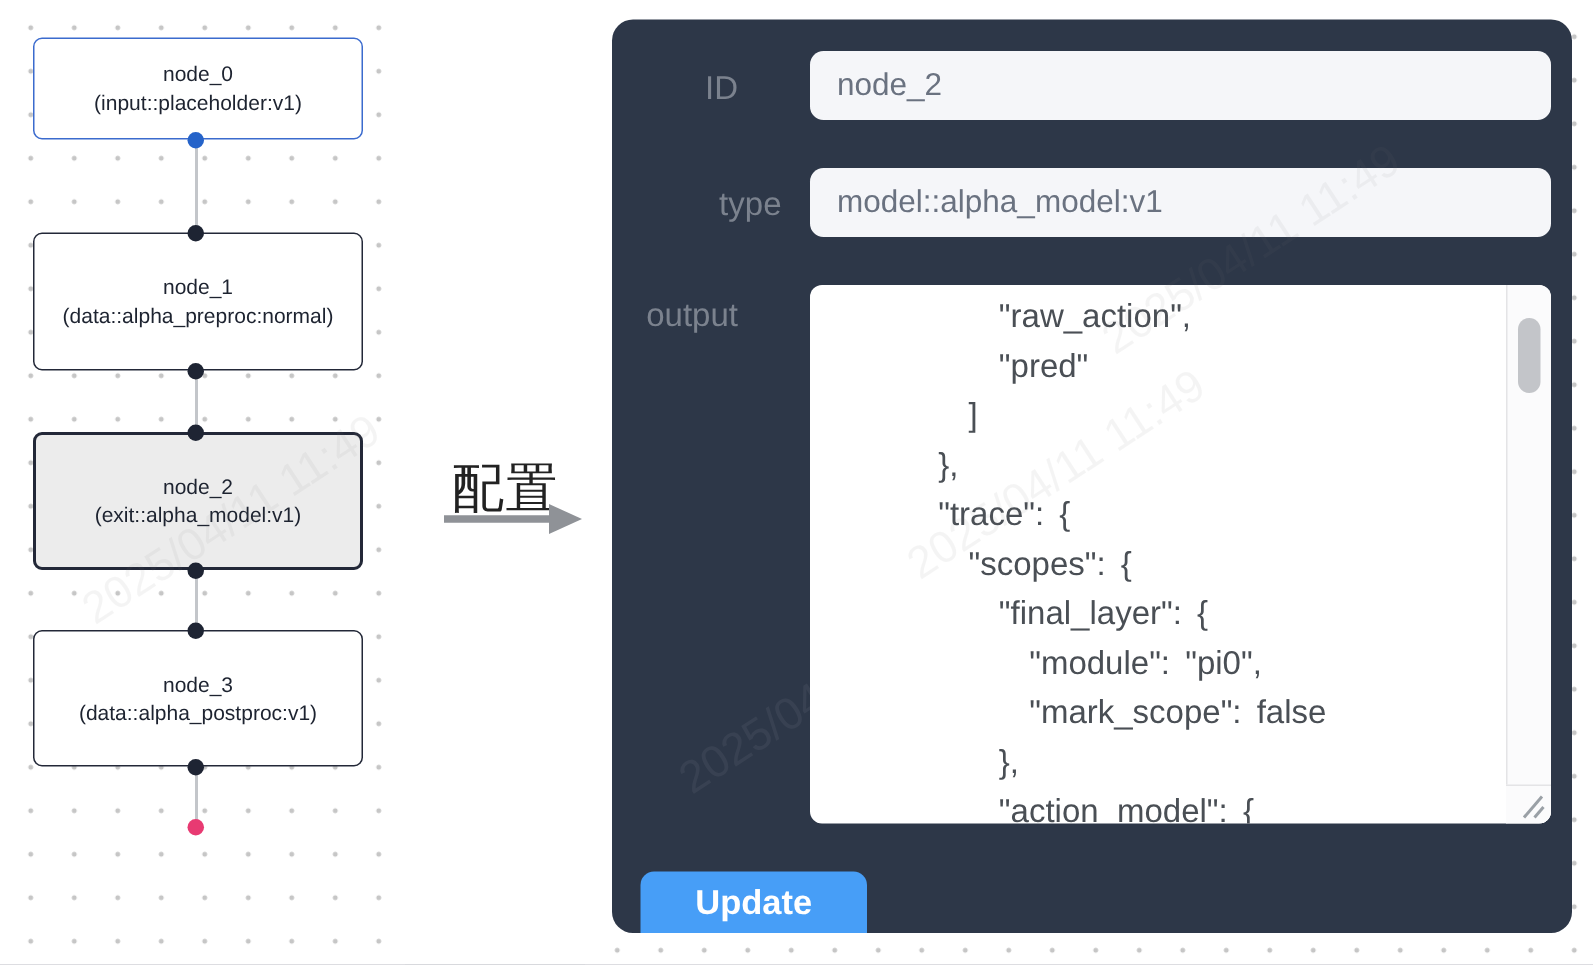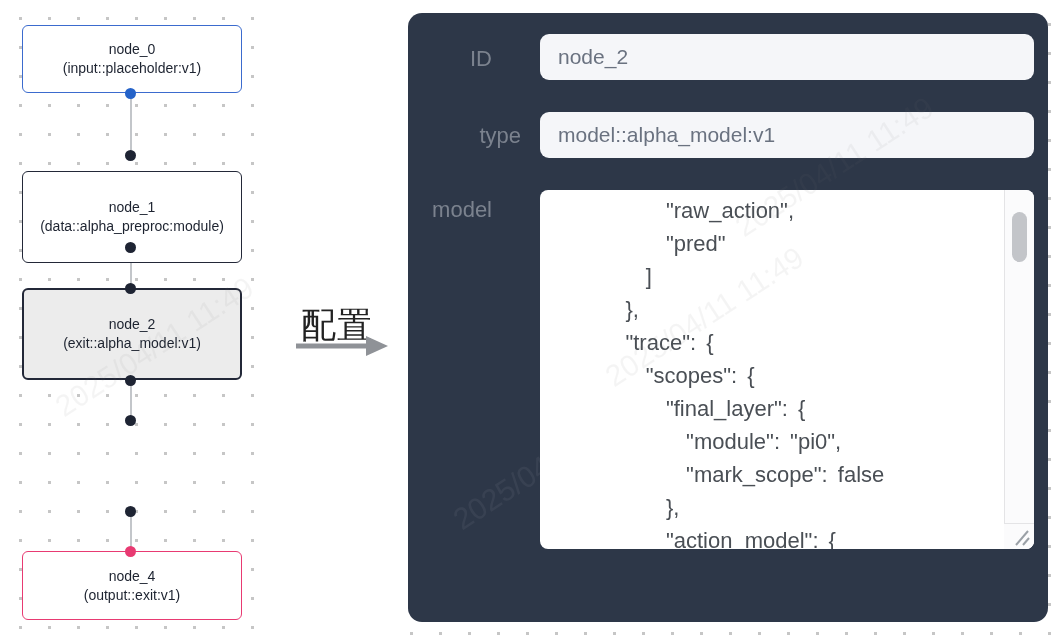--- a/index.html
+++ b/index.html
@@ -13,21 +13,21 @@
   #canvas-left{left:0;width:270px;background-position:6px 4px;}
   #canvas-right{left:390px;width:672px;background-position:7px 10px;}
 
   
   .node{position:absolute;left:22px;width:220px;box-sizing:border-box;
     background:#ffffff;border:1.5px solid #232838;border-radius:6px;
     display:flex;flex-direction:column;align-items:center;justify-content:center;
     text-align:center;font-size:14px;line-height:19px;color:#1d2330;padding:4px 16px;
     word-break:break-all;}
   #node_0{top:25px;height:68px;border-color:#3b6bce;}
-  #node_1{top:171px;height:92px;}
+  #node_1{top:155px;height:92px;}
   #node_2{top:288px;height:92px;border-width:2px;background:#ececec;}
   #node_3{top:420px;height:91px;}
   #node_4{top:551px;height:69px;border-color:#e83a72;}
 
   .edge{position:absolute;left:130px;width:2px;background:#c3c6ca;}
   .port{position:absolute;left:125px;width:11px;height:11px;border-radius:50%;background:#1e2433;}
   .port.blue{background:#2563c9;}
   .port.pink{background:#e83a72;}
 
   
@@ -75,29 +75,29 @@
     <div class="edge" style="top:247px;height:41px;"></div>
     <div class="edge" style="top:380px;height:40px;"></div>
     <div class="edge" style="top:511px;height:40px;"></div>
 
     <div id="node_0" class="node">
       <div>node_0</div>
       <div>(input::placeholder:v1)</div>
     </div>
     <div id="node_1" class="node">
       <div>node_1</div>
-      <div>(data::alpha_preproc:module)</div>
+      <div>(data::alpha_preproc:normal)</div>
     </div>
     <div id="node_2" class="node">
       <div>node_2</div>
       <div>(exit::alpha_model:v1)</div>
     </div>
-    <div id="node_4" class="node">
-      <div>node_4</div>
-      <div>(output::exit:v1)</div>
+    <div id="node_3" class="node">
+      <div>node_3</div>
+      <div>(data::alpha_postproc:v1)</div>
     </div>
 
     <span class="port blue" style="top:87.5px;"></span>
     <span class="port" style="top:149.5px;"></span>
     <span class="port" style="top:241.5px;"></span>
     <span class="port" style="top:282.5px;"></span>
     <span class="port" style="top:374.5px;"></span>
     <span class="port" style="top:414.5px;"></span>
     <span class="port" style="top:505.5px;"></span>
     <span class="port pink" style="top:545.5px;"></span>
@@ -111,21 +111,21 @@
 
   <div id="canvas-right" class="canvas">
     <div id="panel">
 
       <div class="field-label" style="top:33px;">ID</div>
       <input class="text-input" style="top: 21px;" type="text" readonly="" value="node_2">
 
       <div class="field-label" style="top:110px;margin-left:29px;">type</div>
       <input class="text-input" style="top: 99px;" type="text" readonly="" value="model::alpha_model:v1">
 
-      <div class="field-label" style="top:184px;">model</div>
+      <div class="field-label" style="top:184px;">output</div>
 
       <div id="config-box">
         <pre id="config-pre">        "raw_action",
         "pred"
       ]
     },
     "trace": {
       "scopes": {
         "final_layer": {
           "module": "pi0",
@@ -136,20 +136,21 @@
           <div id="config-thumb"></div>
         </div>
         <div id="config-corner">
           <svg width="30" height="25">
             <line x1="12" y1="21" x2="24" y2="7" stroke="#9aa0a6" stroke-width="2"></line>
             <line x1="19" y1="21" x2="25" y2="14" stroke="#9aa0a6" stroke-width="2"></line>
           </svg>
         </div>
       </div>
 
+      <button id="update-btn">Update</button>
 
       <div class="wm on-dark" style="left:30px;top:430px;">2025/04/11 11:49</div>
     </div>
 
     <div class="wm" style="left:200px;top:300px;">2025/04/11 11:49</div>
     <div class="wm" style="left:330px;top:150px;">2025/04/11 11:49</div>
   </div>
 
   <div class="wm" style="left:40px;top:330px;">2025/04/11 11:49</div>
 </div>

